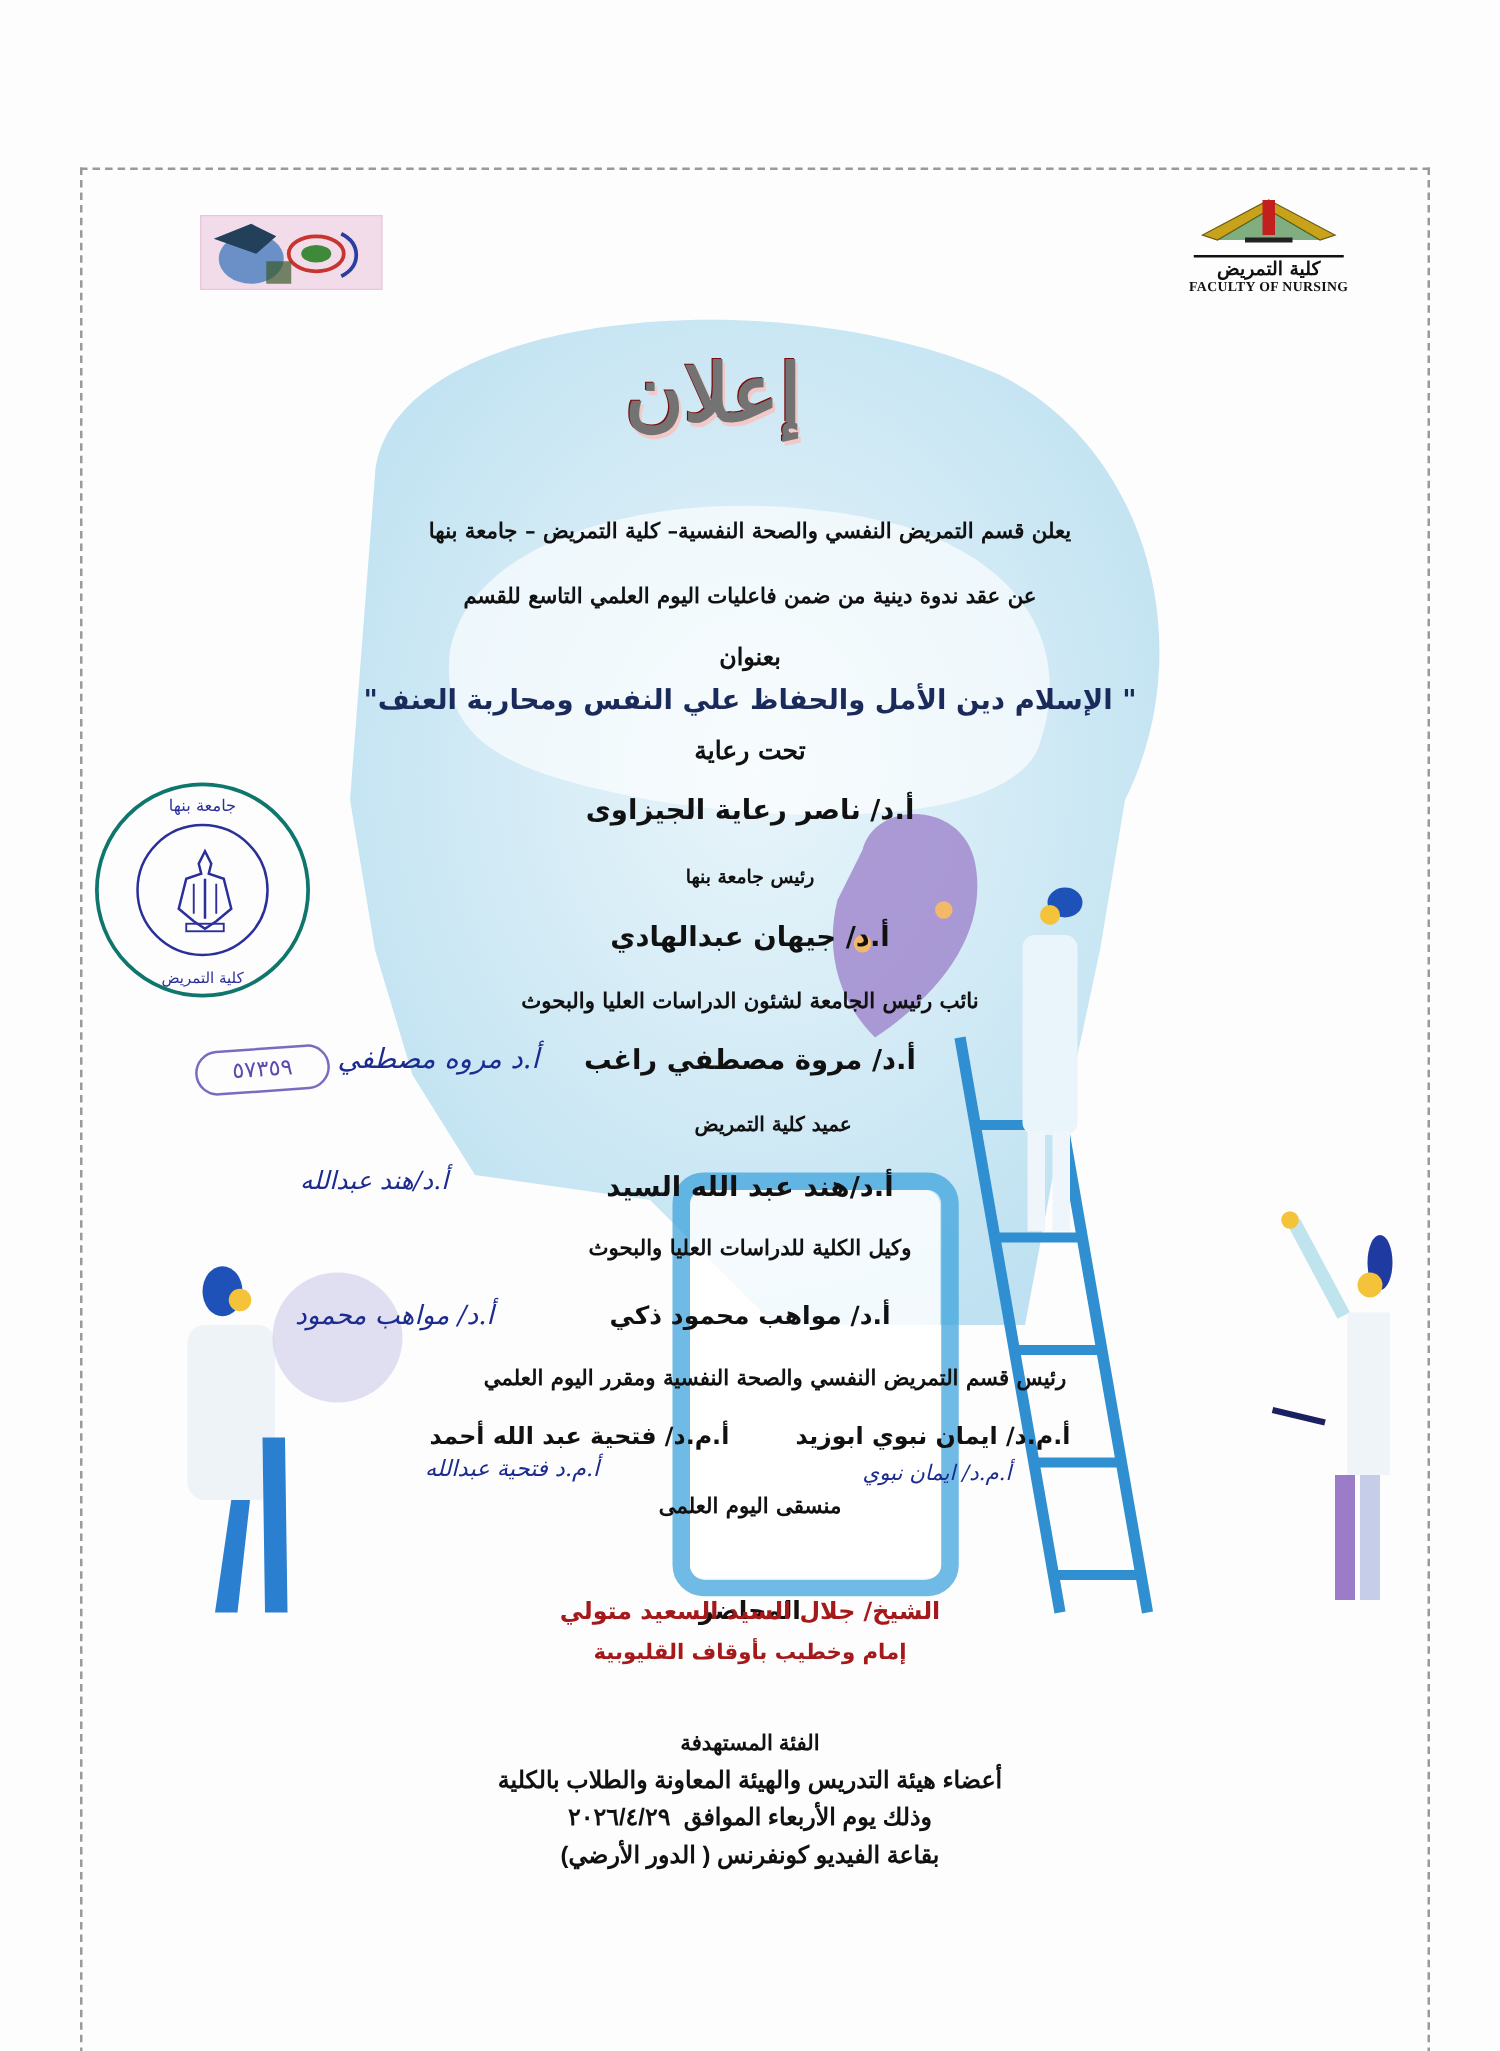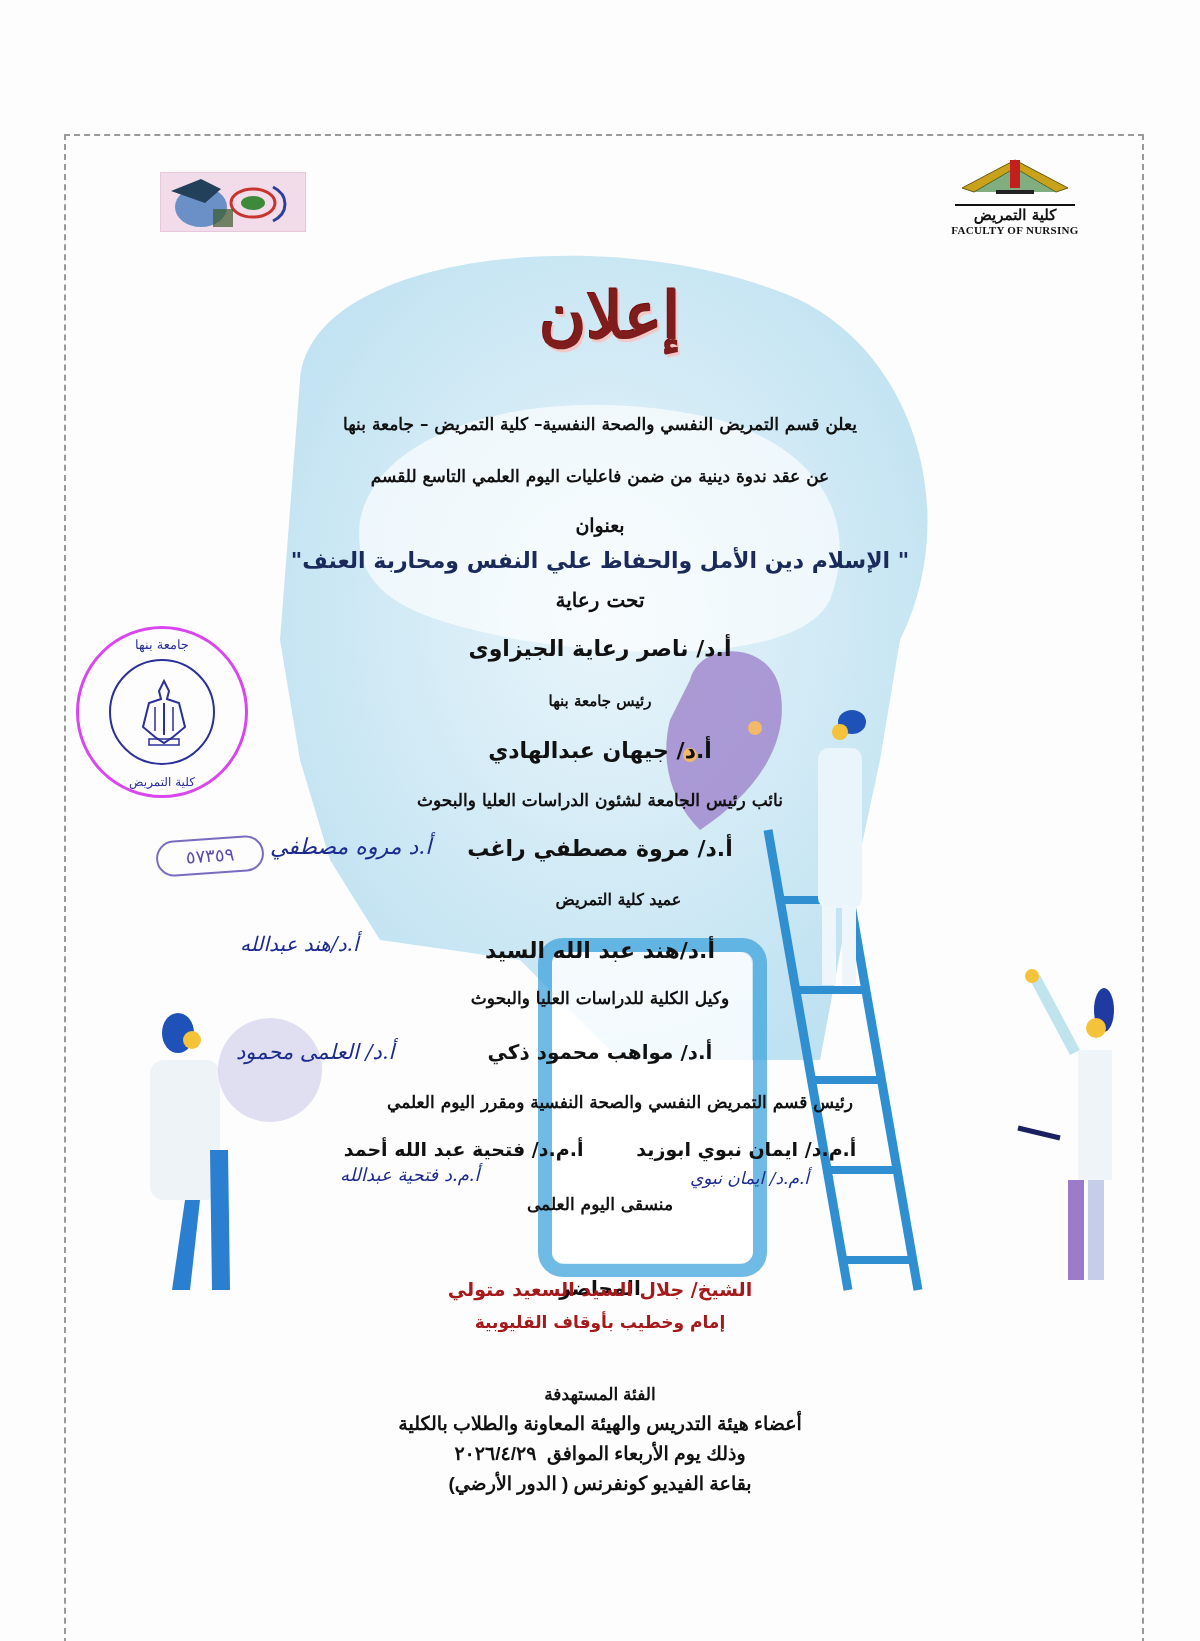--- a/index.html
+++ b/index.html
@@ -14,37 +14,37 @@
     .illus { position: absolute; inset: 0; pointer-events: none; }
 
     .logo-faculty { position: absolute; left: 950px; top: 158px; width: 130px; height: 84px; text-align: center; }
     .logo-faculty .roof { width: 110px; height: 40px; margin: 0 auto; }
     .logo-faculty .rule { width: 120px; height: 2px; background: #111; margin: 2px auto 1px; }
     .logo-faculty .ar { font-family: "DejaVu Serif", serif; font-weight: bold; font-size: 15px; line-height: 17px; }
     .logo-faculty .en { font-family: "Liberation Serif", serif; font-size: 11px; font-weight: bold; letter-spacing: 0.3px; }
 
     .logo-dept { position: absolute; left: 160px; top: 172px; width: 146px; height: 60px; background: #f3dcea; border: 1px solid #e8c7dc; overflow: hidden; }
 
-    .title { position: absolute; left: 500px; top: 276px; width: 220px; text-align: center;
-      font-family: "DejaVu Serif", serif; font-size: 64px; font-weight: bold; color: #7f1d1d;
+    .title { position: absolute; left: 500px; top: 276px; width: 220px; 
+      font-family: "DejaVu Serif", serif; font-size: 64px; font-weight: bold; color: #737373;
       text-shadow: 2px 3px 0 #f1c9c9, -1px -1px 0 #7a0b0b; line-height: 80px; }
 
     .line { position: absolute; left: 0; width: 1200px; text-align: center; direction: rtl; white-space: nowrap; }
     .l-announce { font-family: "DejaVu Serif", serif; font-weight: bold; font-size: 17px; }
     .l-topic { font-family: "DejaVu Sans", sans-serif; font-weight: bold; font-size: 22px; color: #1a2a5a; }
     .l-sub { font-family: "DejaVu Serif", serif; font-size: 20px; font-weight: bold; letter-spacing: 6px; text-align: center; }
     .l-name { font-family: "DejaVu Sans", sans-serif; font-weight: bold; font-size: 22px; }
     .l-role { font-family: "DejaVu Serif", serif; font-weight: bold; font-size: 15px; }
     .l-red { font-family: "DejaVu Sans", sans-serif; font-weight: bold; font-size: 19px; color: #a6191b; }
     .l-bottom { font-family: "Liberation Sans", sans-serif; font-weight: bold; font-size: 19px; }
 
     .sig { position: absolute; font-family: "DejaVu Serif", serif; font-style: italic; color: #1c2b8f; font-size: 20px; white-space: nowrap; direction: rtl; }
 
     .stamp { position: absolute; left: 76px; top: 626px; width: 172px; height: 172px; border-radius: 50%;
-      border: 3px solid #d946ef; }
+      border: 3px solid #0f766e; }
     .stamp .inner { position: absolute; left: 30px; top: 30px; width: 106px; height: 106px; border-radius: 50%; border: 2px solid #2b2f9a; }
     .stamp .txt-top { position: absolute; top: 8px; left: 0; width: 100%; text-align: center; color: #2b2f9a; font-size: 13px; font-family: "DejaVu Serif", serif; }
     .stamp .txt-bot { position: absolute; bottom: 6px; left: 0; width: 100%; text-align: center; color: #2b2f9a; font-size: 12px; font-family: "DejaVu Serif", serif; }
     .stamp .eagle { position: absolute; left: 22px; top: 16px; width: 62px; height: 72px; }
 
     .num-stamp { position: absolute; left: 156px; top: 838px; width: 108px; height: 36px; border: 2px solid #7a6bc0; border-radius: 18px;
       color: #5a4bb0; font-size: 18px; text-align: center; line-height: 32px; font-family: "DejaVu Serif", serif; transform: rotate(-4deg); }
   </style>
 </head>
 <body>
@@ -166,15 +166,15 @@
       <line x1="40" y1="30" x2="40" y2="54" stroke="#2b2f9a" stroke-width="1.5"></line>
       <rect x="16" y="62" width="30" height="6" fill="none" stroke="#2b2f9a" stroke-width="1.5"></rect>
     </svg>
   </div>
   <div class="txt-bot">كلية التمريض</div>
 </div>
 <div class="num-stamp">٥٧٣٥٩</div>
 
 <div class="sig" style="left:270px; top:834px; font-size:22px;">أ.د مروه مصطفي</div>
 <div class="sig" style="left:240px; top:932px;">أ.د/هند عبدالله</div>
-<div class="sig" style="left:236px; top:1040px; font-size:21px;">أ.د/ العلمى محمود</div>
+<div class="sig" style="left:236px; top:1040px; font-size:21px;">أ.د/ مواهب محمود</div>
 <div class="sig" style="left:690px; top:1168px; font-size:17px;">أ.م.د/ ايمان نبوي</div>
 <div class="sig" style="left:340px; top:1164px; font-size:18px;">أ.م.د فتحية عبدالله</div>
 
 </body></html>

